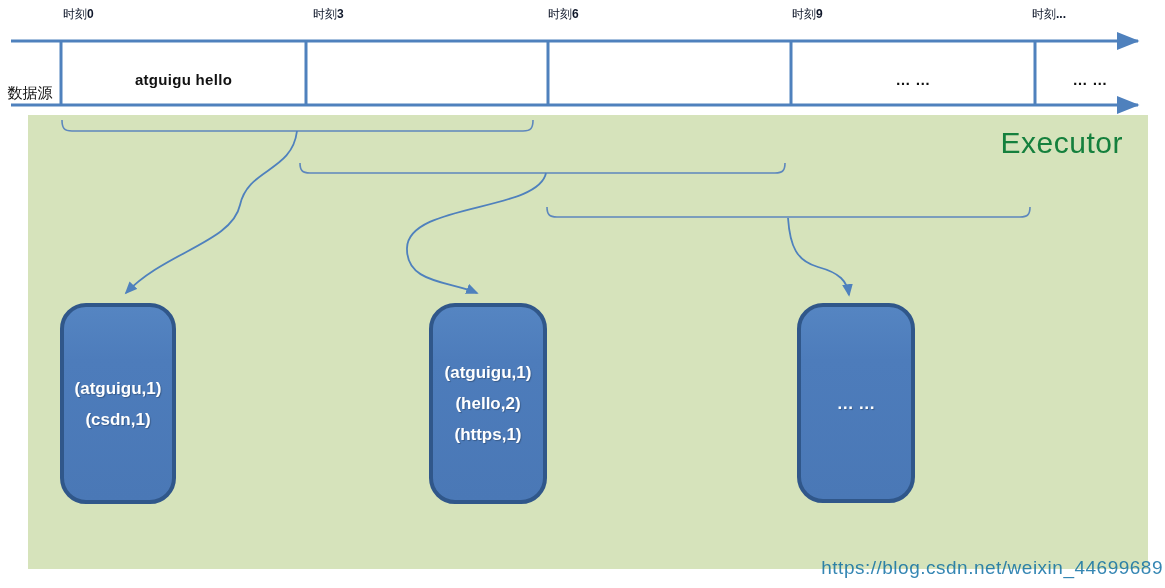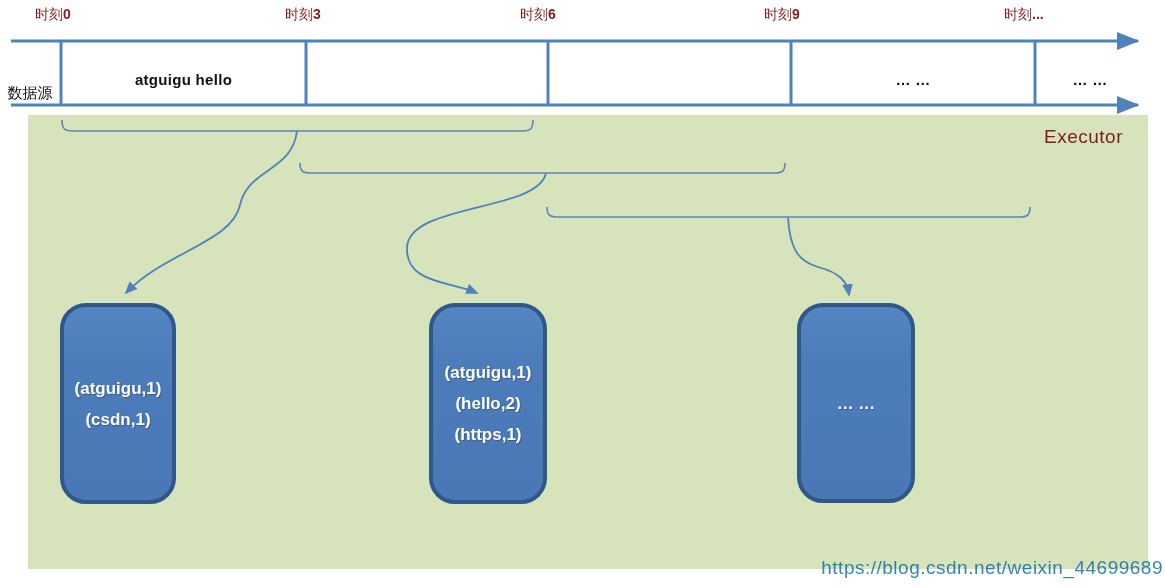--- a/index.html
+++ b/index.html
@@ -3,43 +3,44 @@
 <meta charset="utf-8">
 <style>
   html,body{margin:0;padding:0;background:#fff;}
   .canvas{
     position:relative;width:1165px;height:588px;background:#ffffff;
     font-family:"Liberation Sans",sans-serif;overflow:hidden;
   }
   
   .time-label{
     position:absolute;top:6px;height:24px;
-    font-family:"DejaVu Serif",serif;font-size:14px;color:#7f1d1d;
+    font-family:"DejaVu Serif",serif;font-size:12px;color:#0f172a;
     white-space:nowrap;
+    margin-left:28px;
   }
   .time-label b{font-family:"Liberation Sans",sans-serif;font-weight:bold;}
   
   .src-label{
     position:absolute;left:0;top:43px;width:60px;height:61px;
     display:flex;align-items:center;justify-content:center;
     font-size:15px;color:#111;margin-top:20px;
   }
   .stream-cell{
     position:absolute;top:43px;height:73px;
     display:flex;align-items:center;justify-content:center;
     font-size:15px;font-weight:bold;color:#111;letter-spacing:.3px;
   }
   
   .executor-panel{
     position:absolute;left:28px;top:115px;width:1120px;height:454px;
     background:#d6e3bb;
   }
   .executor-title{
     position:absolute;top:126px;right:42px;
-    font-size:19px;color:#7f1d1d;letter-spacing:.5px;
+    font-size:30px;color:#15803d;letter-spacing:.5px;
   }
   
   .rbox{
     position:absolute;top:303px;height:201px;width:116px;
     background:linear-gradient(180deg,#5585c2 0%,#4d7cbb 28%,#4a78b6 100%);
     border:4px solid #30578a;border-radius:26px;box-sizing:border-box;
     display:flex;flex-direction:column;align-items:center;justify-content:center;
   }
   .rbox .bline{
     color:#fff;font-weight:bold;font-size:17px;line-height:31px;

